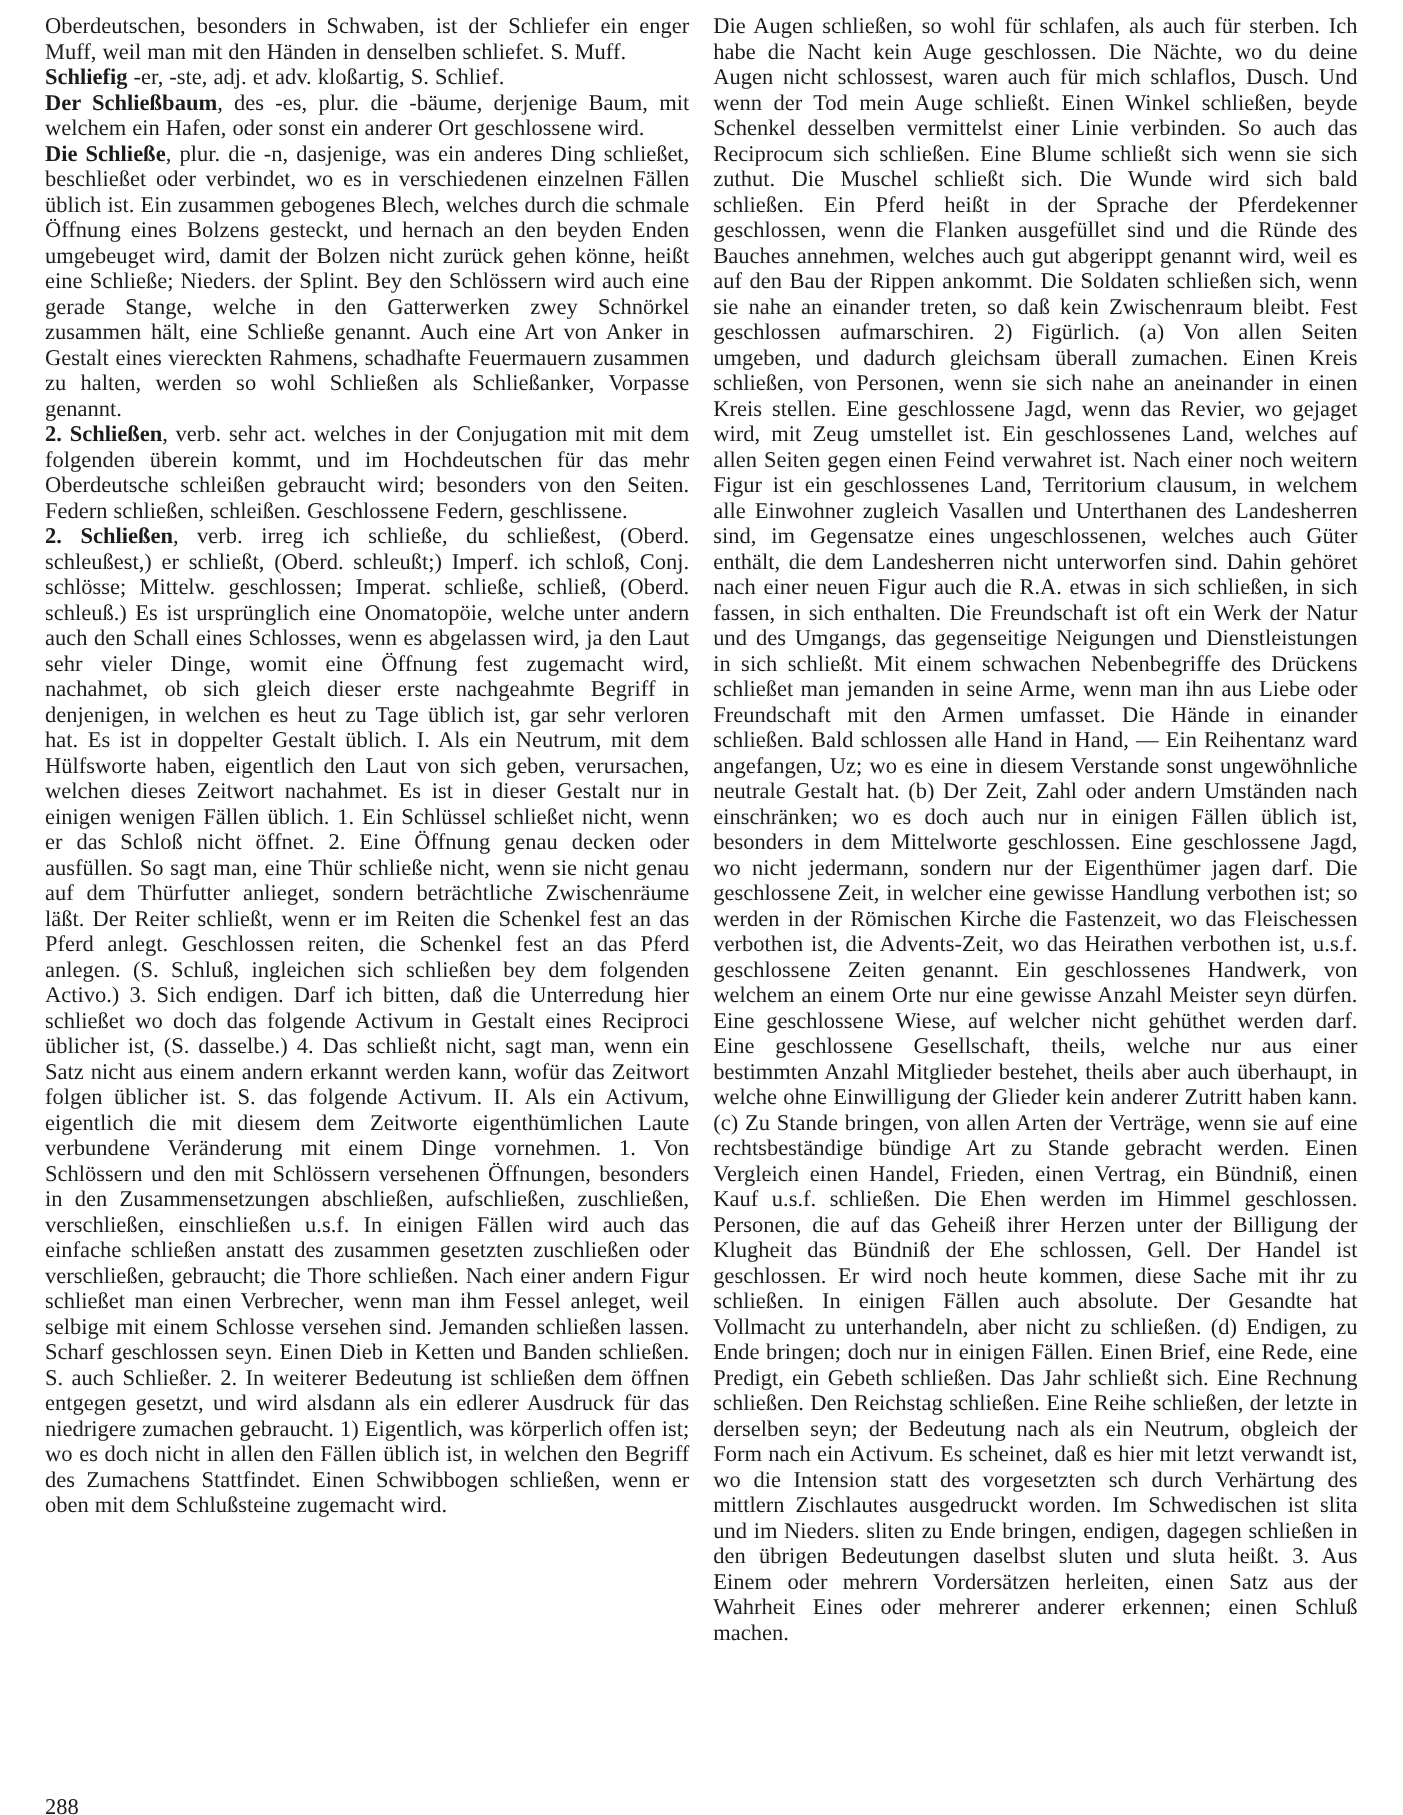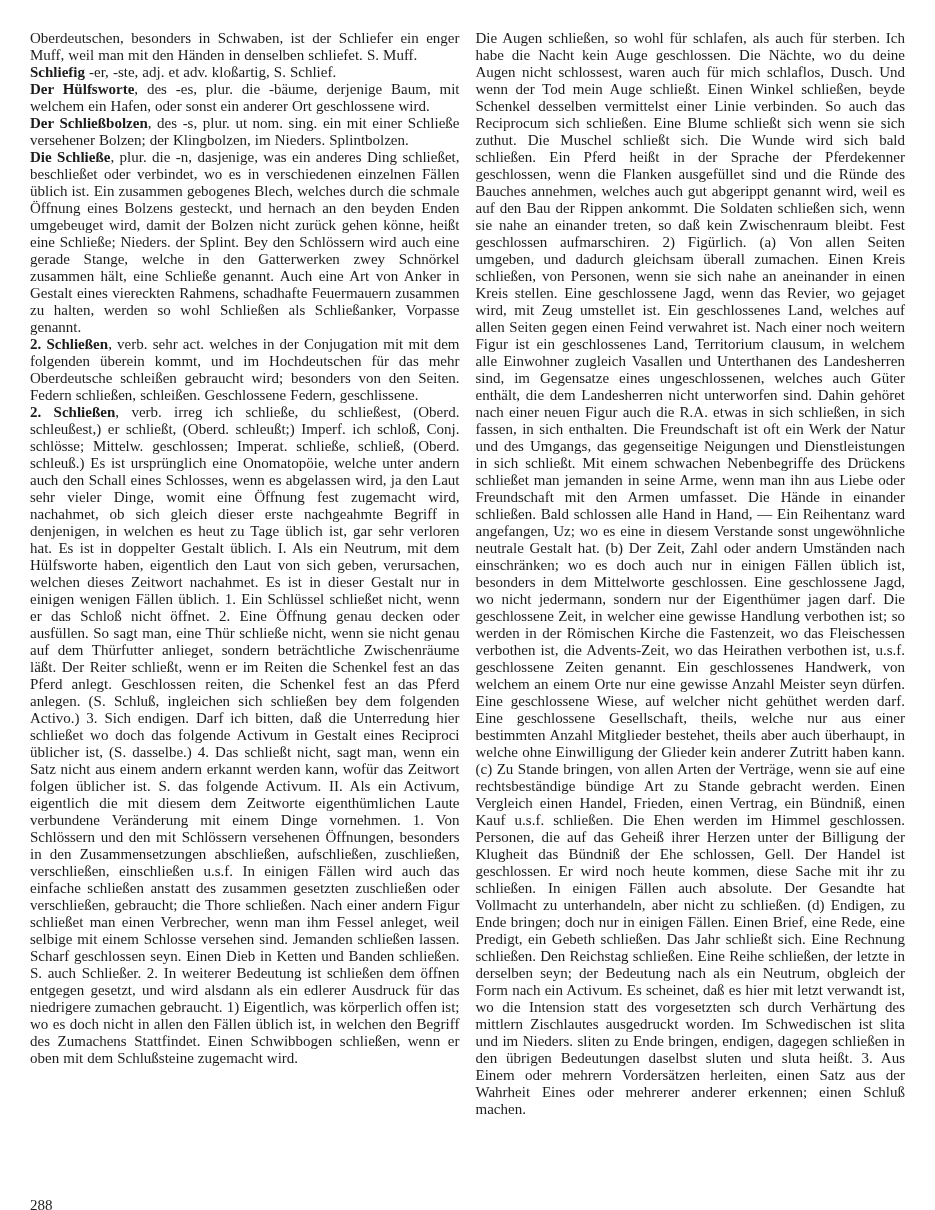--- a/index.html
+++ b/index.html
@@ -12,21 +12,21 @@
     width: 935px;
     height: 1210px;
     background: #ffffff;
     color: #1c1c1c;
     font-family: "Liberation Serif", "DejaVu Serif", serif;
     overflow: hidden;
   }
   .columns {
     display: flex;
     gap: 16px;
-    padding: 30px 30px 0 30px;
+    padding: 10px 30px 0 30px;
   }
   .col {
     width: calc((100% - 16px) / 2);
     font-size: 15px;
     line-height: 17px;
     text-align: justify;
     word-spacing: 0.02em;
   }
   .col p {
     margin: 0;
@@ -43,22 +43,21 @@
   }
 </style>
 </head>
 <body>
 
 <div class="page">
   <div class="columns">
     <div class="col">
         <p><span class="n">Oberdeutschen, besonders in Schwaben, ist der Schliefer ein enger Muff, weil man mit den Händen in denselben schliefet. S. Muff.</span></p>
         <p><span class="b">Schliefig</span><span class="n"> -er, -ste, </span><span class="i">adj. et adv.</span><span class="n"> kloßartig, S. Schlief.</span></p>
-        <p><span class="b">Der Hülfsworte</span><span class="n">, des -es, </span><span class="i">plur.</span><span class="n"> die -bäume, derjenige Baum, mit welchem ein Hafen, oder sonst ein anderer Ort geschlossene wird.</span></p>
-        <p><span class="b">Der Schließbolzen</span><span class="n">, des -s, </span><span class="i">plur. ut nom. sing.</span><span class="n"> ein mit einer Schließe versehener Bolzen; der Klingbolzen, im Nieders. Splintbolzen.</span></p>
+        <p><span class="b">Der Schließbaum</span><span class="n">, des -es, </span><span class="i">plur.</span><span class="n"> die -bäume, derjenige Baum, mit welchem ein Hafen, oder sonst ein anderer Ort geschlossene wird.</span></p>
         <p><span class="b">Die Schließe</span><span class="n">, </span><span class="i">plur.</span><span class="n"> die -n, dasjenige, was ein anderes Ding schließet, beschließet oder verbindet, wo es in verschiedenen einzelnen Fällen üblich ist. Ein zusammen gebogenes Blech, welches durch die schmale Öffnung eines Bolzens gesteckt, und hernach an den beyden Enden umgebeuget wird, damit der Bolzen nicht zurück gehen könne, heißt eine Schließe; Nieders. der Splint. Bey den Schlössern wird auch eine gerade Stange, welche in den Gatterwerken zwey Schnörkel zusammen hält, eine Schließe genannt. Auch eine Art von Anker in Gestalt eines viereckten Rahmens, schadhafte Feuermauern zusammen zu halten, werden so wohl Schließen als Schließanker, Vorpasse genannt.</span></p>
         <p><span class="b">2. Schließen</span><span class="n">, </span><span class="i">verb. sehr act.</span><span class="n"> welches in der Conjugation mit mit dem folgenden überein kommt, und im Hochdeutschen für das mehr Oberdeutsche schleißen gebraucht wird; besonders von den Seiten. Federn schließen, schleißen. Geschlossene Federn, geschlissene.</span></p>
         <p><span class="b">2. Schließen</span><span class="n">, </span><span class="i">verb. irreg</span><span class="n"> ich schließe, du schließest, (Oberd. schleußest,) er schließt, (Oberd. schleußt;) Imperf. ich schloß, Conj. schlösse; Mittelw. geschlossen; Imperat. schließe, schließ, (Oberd. schleuß.) Es ist ursprünglich eine Onomatopöie, welche unter andern auch den Schall eines Schlosses, wenn es abgelassen wird, ja den Laut sehr vieler Dinge, womit eine Öffnung fest zugemacht wird, nachahmet, ob sich gleich dieser erste nachgeahmte Begriff in denjenigen, in welchen es heut zu Tage üblich ist, gar sehr verloren hat. Es ist in doppelter Gestalt üblich. I. Als ein Neutrum, mit dem Hülfsworte haben, eigentlich den Laut von sich geben, verursachen, welchen dieses Zeitwort nachahmet. Es ist in dieser Gestalt nur in einigen wenigen Fällen üblich. 1. Ein Schlüssel schließet nicht, wenn er das Schloß nicht öffnet. 2. Eine Öffnung genau decken oder ausfüllen. So sagt man, eine Thür schließe nicht, wenn sie nicht genau auf dem Thürfutter anlieget, sondern beträchtliche Zwischenräume läßt. Der Reiter schließt, wenn er im Reiten die Schenkel fest an das Pferd anlegt. Geschlossen reiten, die Schenkel fest an das Pferd anlegen. (S. Schluß, ingleichen sich schließen bey dem folgenden Activo.) 3. Sich endigen. Darf ich bitten, daß die Unterredung hier schließet wo doch das folgende Activum in Gestalt eines Reciproci üblicher ist, (S. dasselbe.) 4. Das schließt nicht, sagt man, wenn ein Satz nicht aus einem andern erkannt werden kann, wofür das Zeitwort folgen üblicher ist. S. das folgende Activum. II. Als ein Activum, eigentlich die mit diesem dem Zeitworte eigenthümlichen Laute verbundene Veränderung mit einem Dinge vornehmen. 1. Von Schlössern und den mit Schlössern versehenen Öffnungen, besonders in den Zusammensetzungen abschließen, aufschließen, zuschließen, verschließen, einschließen u.s.f. In einigen Fällen wird auch das einfache schließen anstatt des zusammen gesetzten zuschließen oder verschließen, gebraucht; die Thore schließen. Nach einer andern Figur schließet man einen Verbrecher, wenn man ihm Fessel anleget, weil selbige mit einem Schlosse versehen sind. Jemanden schließen lassen. Scharf geschlossen seyn. Einen Dieb in Ketten und Banden schließen. S. auch Schließer. 2. In weiterer Bedeutung ist schließen dem öffnen entgegen gesetzt, und wird alsdann als ein edlerer Ausdruck für das niedrigere zumachen gebraucht. 1) Eigentlich, was körperlich offen ist; wo es doch nicht in allen den Fällen üblich ist, in welchen den Begriff des Zumachens Stattfindet. Einen Schwibbogen schließen, wenn er oben mit dem Schlußsteine zugemacht wird.</span></p>
       </div>
     <div class="col">
         <p><span class="n">Die Augen schließen, so wohl für schlafen, als auch für sterben. Ich habe die Nacht kein Auge geschlossen. Die Nächte, wo du deine Augen nicht schlossest, waren auch für mich schlaflos, Dusch. Und wenn der Tod mein Auge schließt. Einen Winkel schließen, beyde Schenkel desselben vermittelst einer Linie verbinden. So auch das Reciprocum sich schließen. Eine Blume schließt sich wenn sie sich zuthut. Die Muschel schließt sich. Die Wunde wird sich bald schließen. Ein Pferd heißt in der Sprache der Pferdekenner geschlossen, wenn die Flanken ausgefüllet sind und die Ründe des Bauches annehmen, welches auch gut abgerippt genannt wird, weil es auf den Bau der Rippen ankommt. Die Soldaten schließen sich, wenn sie nahe an einander treten, so daß kein Zwischenraum bleibt. Fest geschlossen aufmarschiren. 2) Figürlich. (a) Von allen Seiten umgeben, und dadurch gleichsam überall zumachen. Einen Kreis schließen, von Personen, wenn sie sich nahe an aneinander in einen Kreis stellen. Eine geschlossene Jagd, wenn das Revier, wo gejaget wird, mit Zeug umstellet ist. Ein geschlossenes Land, welches auf allen Seiten gegen einen Feind verwahret ist. Nach einer noch weitern Figur ist ein geschlossenes Land, </span><span class="i">Territorium clausum,</span><span class="n"> in welchem alle Einwohner zugleich Vasallen und Unterthanen des Landesherren sind, im Gegensatze eines ungeschlossenen, welches auch Güter enthält, die dem Landesherren nicht unterworfen sind. Dahin gehöret nach einer neuen Figur auch die R.A. etwas in sich schließen, in sich fassen, in sich enthalten. Die Freundschaft ist oft ein Werk der Natur und des Umgangs, das gegenseitige Neigungen und Dienstleistungen in sich schließt. Mit einem schwachen Nebenbegriffe des Drückens schließet man jemanden in seine Arme, wenn man ihn aus Liebe oder Freundschaft mit den Armen umfasset. Die Hände in einander schließen. Bald schlossen alle Hand in Hand, — Ein Reihentanz ward angefangen, Uz; wo es eine in diesem Verstande sonst ungewöhnliche neutrale Gestalt hat. (b) Der Zeit, Zahl oder andern Umständen nach einschränken; wo es doch auch nur in einigen Fällen üblich ist, besonders in dem Mittelworte geschlossen. Eine geschlossene Jagd, wo nicht jedermann, sondern nur der Eigenthümer jagen darf. Die geschlossene Zeit, in welcher eine gewisse Handlung verbothen ist; so werden in der Römischen Kirche die Fastenzeit, wo das Fleischessen verbothen ist, die Advents-Zeit, wo das Heirathen verbothen ist, u.s.f. geschlossene Zeiten genannt. Ein geschlossenes Handwerk, von welchem an einem Orte nur eine gewisse Anzahl Meister seyn dürfen. Eine geschlossene Wiese, auf welcher nicht gehüthet werden darf. Eine geschlossene Gesellschaft, theils, welche nur aus einer bestimmten Anzahl Mitglieder bestehet, theils aber auch überhaupt, in welche ohne Einwilligung der Glieder kein anderer Zutritt haben kann. (c) Zu Stande bringen, von allen Arten der Verträge, wenn sie auf eine rechtsbeständige bündige Art zu Stande gebracht werden. Einen Vergleich einen Handel, Frieden, einen Vertrag, ein Bündniß, einen Kauf u.s.f. schließen. Die Ehen werden im Himmel geschlossen. Personen, die auf das Geheiß ihrer Herzen unter der Billigung der Klugheit das Bündniß der Ehe schlossen, Gell. Der Handel ist geschlossen. Er wird noch heute kommen, diese Sache mit ihr zu schließen. In einigen Fällen auch absolute. Der Gesandte hat Vollmacht zu unterhandeln, aber nicht zu schließen. (d) Endigen, zu Ende bringen; doch nur in einigen Fällen. Einen Brief, eine Rede, eine Predigt, ein Gebeth schließen. Das Jahr schließt sich. Eine Rechnung schließen. Den Reichstag schließen. Eine Reihe schließen, der letzte in derselben seyn; der Bedeutung nach als ein Neutrum, obgleich der Form nach ein Activum. Es scheinet, daß es hier mit letzt verwandt ist, wo die Intension statt des vorgesetzten sch durch Verhärtung des mittlern Zischlautes ausgedruckt worden. Im Schwedischen ist </span><span class="i">slita</span><span class="n"> und im Nieders. </span><span class="i">sliten</span><span class="n"> zu Ende bringen, endigen, dagegen schließen in den übrigen Bedeutungen daselbst </span><span class="i">sluten</span><span class="n"> und </span><span class="i">sluta</span><span class="n"> heißt. 3. Aus Einem oder mehrern Vordersätzen herleiten, einen Satz aus der Wahrheit Eines oder mehrerer anderer erkennen; einen Schluß machen.</span></p>
       </div>
   </div>
   <div class="page-number">288</div>
 </div>

